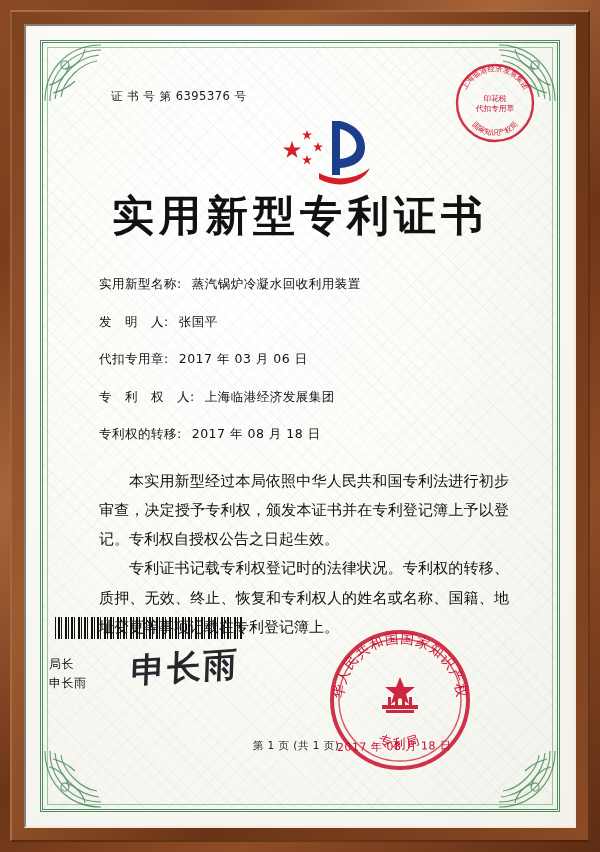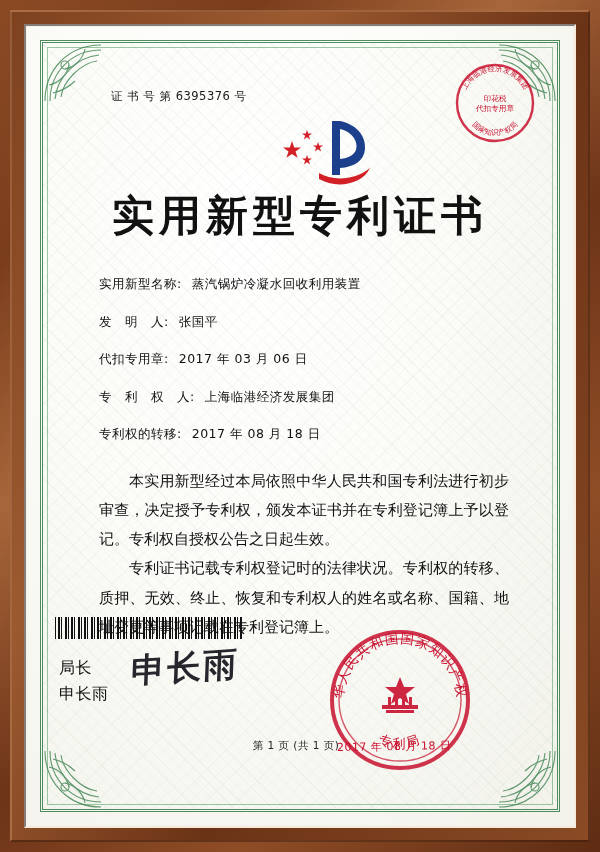--- a/index.html
+++ b/index.html
@@ -165,22 +165,22 @@
     background:
       repeating-linear-gradient(90deg,
         #111 0 1px, transparent 1px 3px,
         #111 3px 5px, transparent 5px 6px,
         #111 6px 7px, transparent 7px 10px,
         #111 10px 12px, transparent 12px 13px);
   }
 
   .signature-block {
     position: absolute;
-    left: 32px; top: 628px;
-    font-size: 16px;
+    left: 22px; top: 628px;
+    font-size: 12px;
     line-height: 1.6;
     color: #111;
     letter-spacing: 0.5px;
   }
   .hand-sign {
     position: absolute;
     left: 104px; top: 618px;
     font-family: "DejaVu Serif", "Liberation Serif", serif;
     font-size: 34px;
     color: #15151c;

